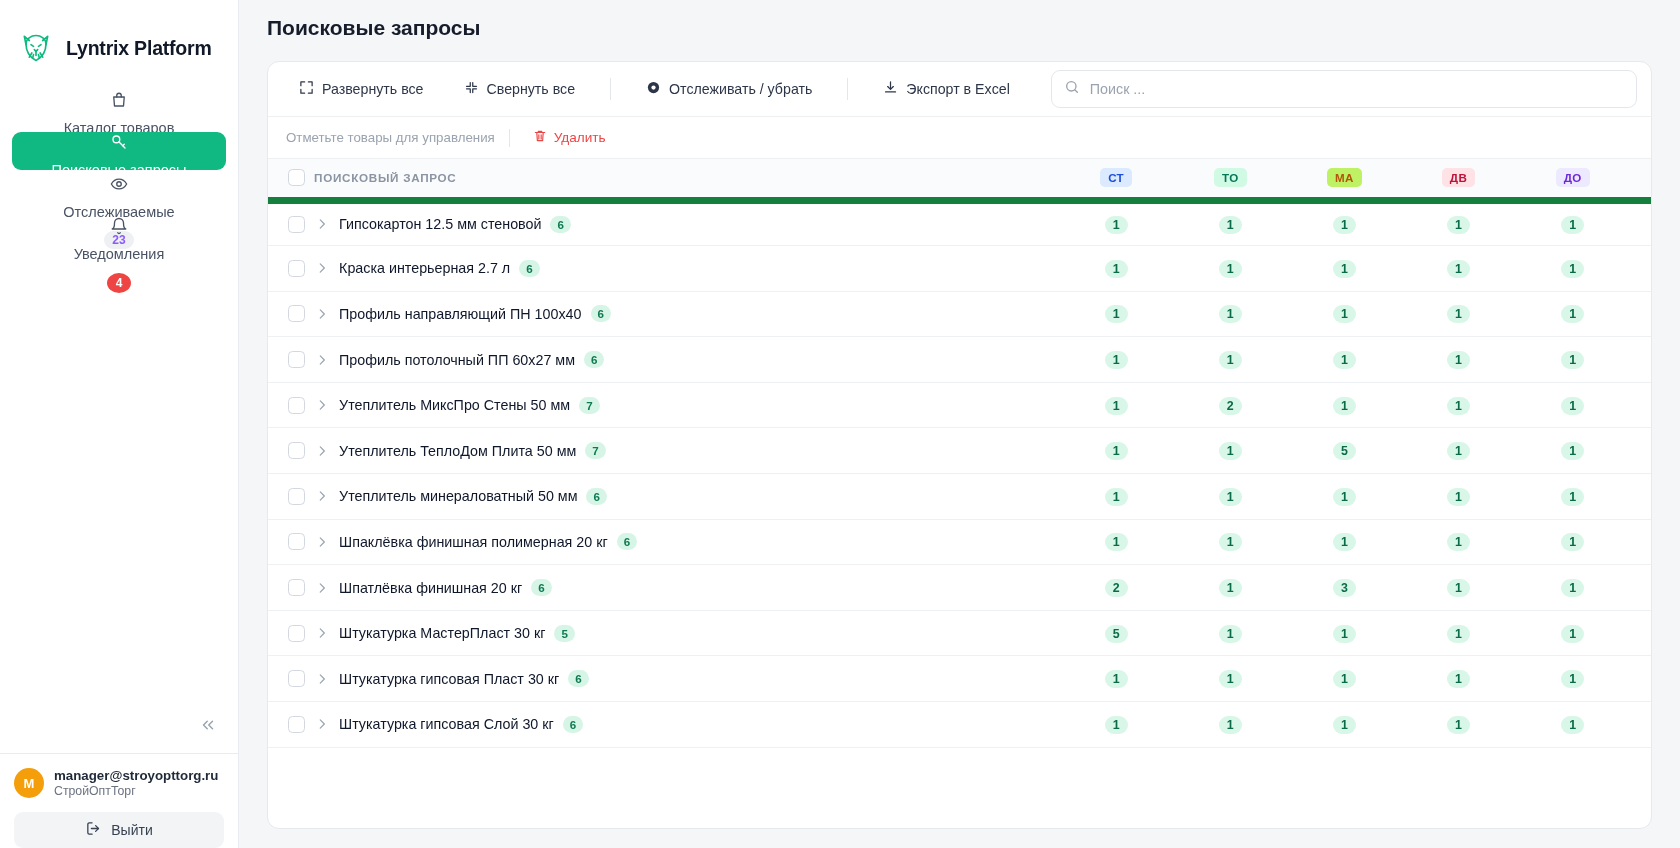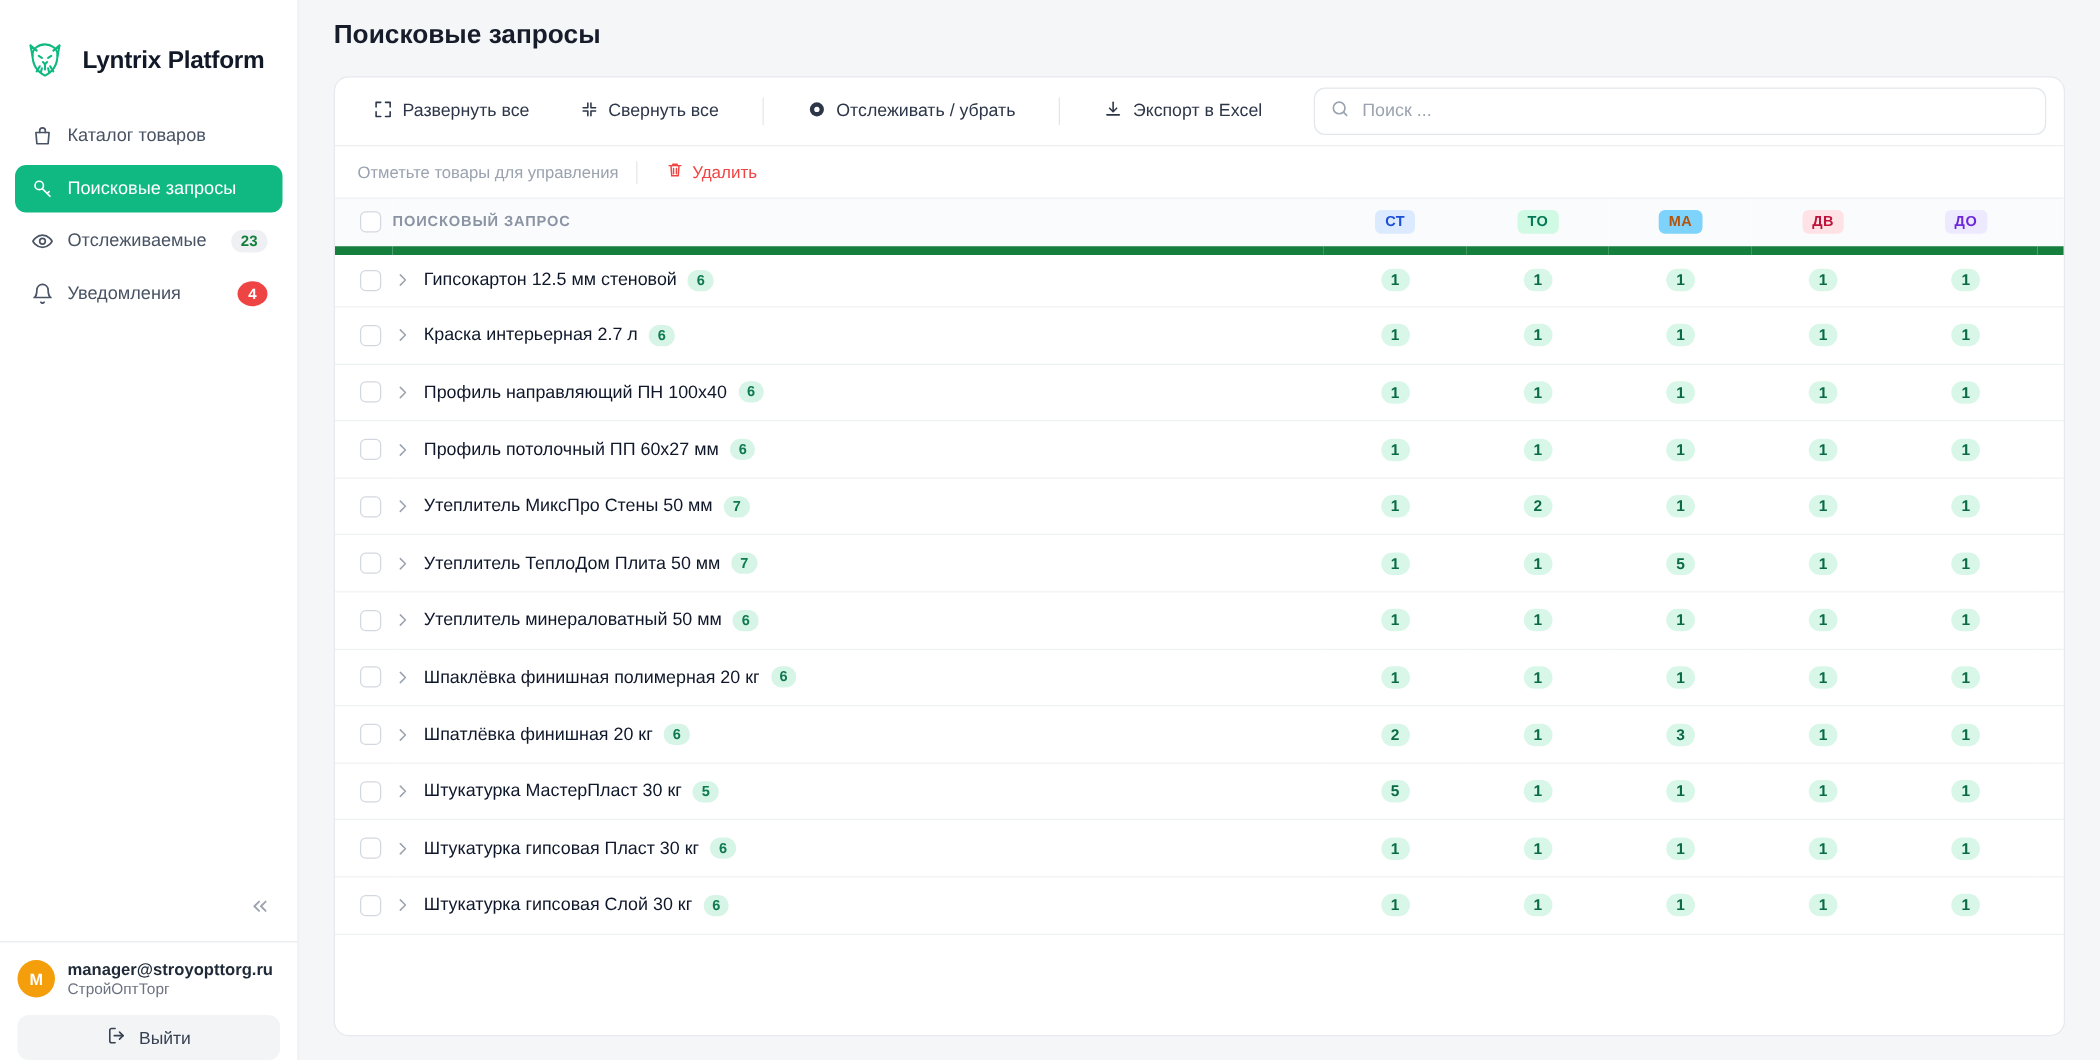--- a/index.html
+++ b/index.html
@@ -26,28 +26,28 @@
   .brand-logo { width: 40px; height: 40px; flex: 0 0 40px; }
   .brand-name {
     font-size: 19.5px; font-weight: bold; color: #111827;
     letter-spacing: -0.2px; white-space: nowrap;
   }
   .nav { padding: 0 12px; display: flex; flex-direction: column; gap: 4px; }
   .nav-item {
     display: flex; align-items: center; gap: 11px;
     height: 38px; padding: 0 12px;
     border-radius: 9px; cursor: pointer;
-    color: #495364; font-size: 14.5px;
+    color: #495364; font-size: 14.5px; flex-direction: column;
   }
   .nav-item.active { background: #10b981; color: #ffffff; }
   .nav-icon { width: 19px; height: 19px; flex: 0 0 19px; display: flex; align-items: center; justify-content: center; }
   .nav-label { flex: 1; white-space: nowrap; }
   .nav-badge {
     font-size: 12px; font-weight: bold;
-    background: #eef0f3; color: #15803d;
+    background: #eef0f3; color: #8b5cf6;
     border-radius: 10px; padding: 2px 8px; min-width: 24px; text-align: center;
   }
   .nav-badge.danger { background: #ef4444; color: #fff; border-radius: 50%; padding: 0; width: 20px; height: 20px; line-height: 20px; }
 
   .sidebar-spacer { flex: 1; }
   .collapse-row { display: flex; justify-content: flex-end; padding: 0 18px 16px 0; }
   .collapse-btn {
     width: 24px; height: 24px; display: flex; align-items: center; justify-content: center;
     color: #9aa3af; cursor: pointer; border-radius: 6px;
   }
@@ -363,21 +363,21 @@
                 <span class="chk"></span>
               </th>
               <th class="col-query">ПОИСКОВЫЙ ЗАПРОС</th>
               <th class="col-metric">
                 <span class="hdr-badge" style="background: rgb(219, 234, 254); color: rgb(29, 78, 216);">СТ</span>
               </th>
               <th class="col-metric">
                 <span class="hdr-badge" style="background: rgb(209, 250, 229); color: rgb(4, 120, 87);">ТО</span>
               </th>
               <th class="col-metric">
-                <span class="hdr-badge" style="background: #7dd3fc; color: rgb(180, 83, 9); text-align: center;">МА</span>
+                <span class="hdr-badge" style="background: #bef264; color: rgb(180, 83, 9); text-align: center;">МА</span>
               </th>
               <th class="col-metric">
                 <span class="hdr-badge" style="background: rgb(254, 226, 230); color: rgb(190, 18, 60);">ДВ</span>
               </th>
               <th class="col-metric">
                 <span class="hdr-badge" style="background: rgb(237, 233, 254); color: rgb(109, 40, 217);">ДО</span>
               </th>
               <th class="col-metric">
                 
               </th>

